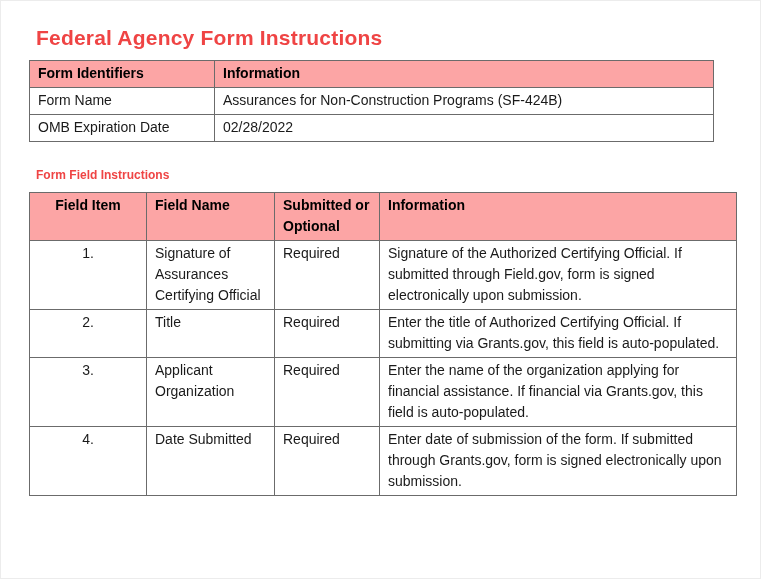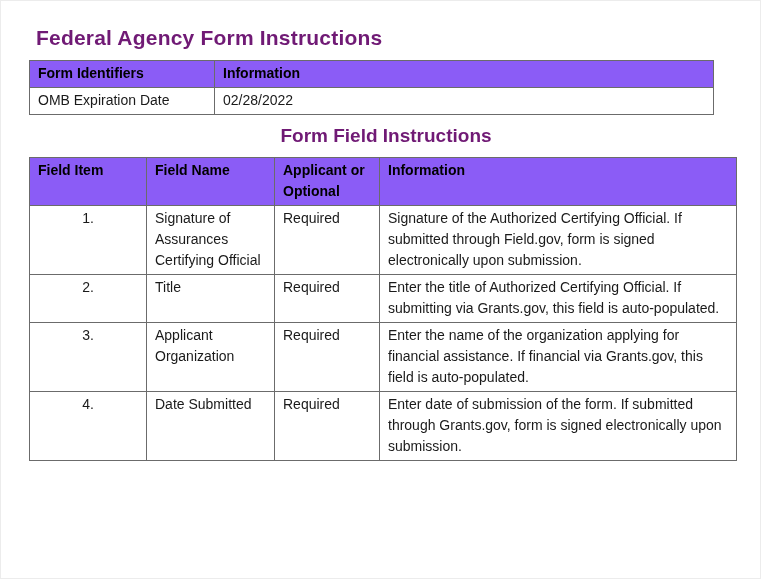--- a/index.html
+++ b/index.html
@@ -15,64 +15,63 @@
     overflow: hidden;
   }
   .page {
     width: 761px;
     height: 579px;
     background: #ffffff;
     border: 1px solid #ececec;
     padding: 16px 24px 0 28px;
   }
   .doc-title {
-    color: #701a75;
+    color: #ef4444;
     font-weight: bold;
     margin: 0 0 0 7px;
   }
   h1.doc-title {
     font-size: 21px;
     margin-top: 9px;
     margin-bottom: 10px;
     letter-spacing: 0.2px;
   }
   h2.doc-title {
-    font-size: 19px;
-    margin-top: 10px;
+    font-size: 12px;
+    margin-top: 26px;
     margin-bottom: 10px;
-    text-align: center;
   }
   table {
     border-collapse: collapse;
     font-size: 14px;
     color: #1a1a1a;
     table-layout: fixed;
   }
   th, td {
     border: 1px solid #6b6b6b;
     padding: 2px 8px 3px 8px;
     text-align: left;
     vertical-align: top;
     line-height: 1.5;
     overflow-wrap: break-word;
   }
   thead th {
-    background: #8b5cf6;
+    background: #fca5a5;
     font-weight: bold;
     color: #000000;
     margin-left: 36px;
   }
   #form-identifiers-table { width: 684px; }
   #form-field-table { width: 707px; }
   
   #form-field-table td:first-child,
   #form-field-table th:first-child {
     text-align: center;
   }
-  #form-field-table th:first-child { text-align: left; }
+  #form-field-table th:first-child { text-align: center; }
 </style>
 </head>
 <body>
 
 <div class="page">
 
   <h1 class="doc-title">Federal Agency Form Instructions</h1>
 
   <table id="form-identifiers-table">
     <colgroup>
@@ -80,40 +79,44 @@
       <col style="width:499px">
     </colgroup>
     <thead>
       <tr>
         <th>Form Identifiers</th>
         <th>Information</th>
       </tr>
     </thead>
     <tbody>
         <tr>
+          <td>Form Name</td>
+          <td>Assurances for Non-Construction Programs (SF-424B)</td>
+        </tr>
+        <tr>
           <td>OMB Expiration Date</td>
           <td>02/28/2022</td>
         </tr>
       </tbody>
   </table>
 
   <h2 class="doc-title">Form Field Instructions</h2>
 
   <table id="form-field-table">
     <colgroup>
       <col style="width:117px">
       <col style="width:128px">
       <col style="width:105px">
       <col style="width:357px">
     </colgroup>
     <thead>
       <tr>
         <th>Field Item</th>
         <th>Field Name</th>
-        <th>Applicant or Optional</th>
+        <th>Submitted or Optional</th>
         <th>Information</th>
       </tr>
     </thead>
     <tbody>
         <tr>
           <td>1.</td>
           <td>Signature of Assurances Certifying Official</td>
           <td>Required</td>
           <td>Signature of the Authorized Certifying Official. If submitted through Field.gov, form is signed electronically upon submission.</td>
         </tr>

